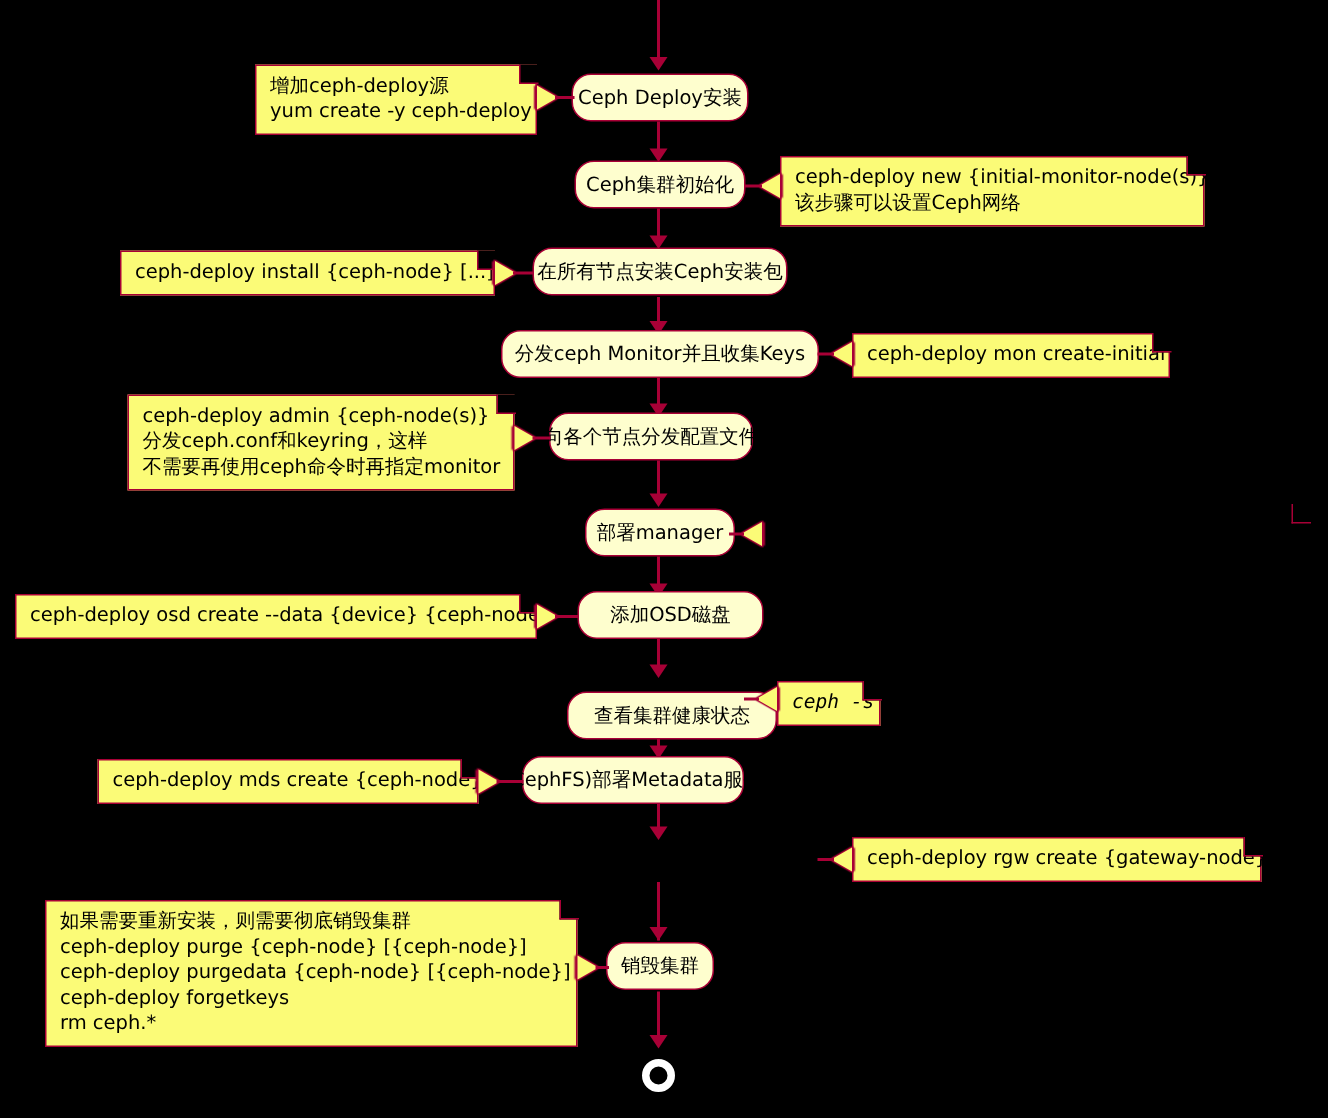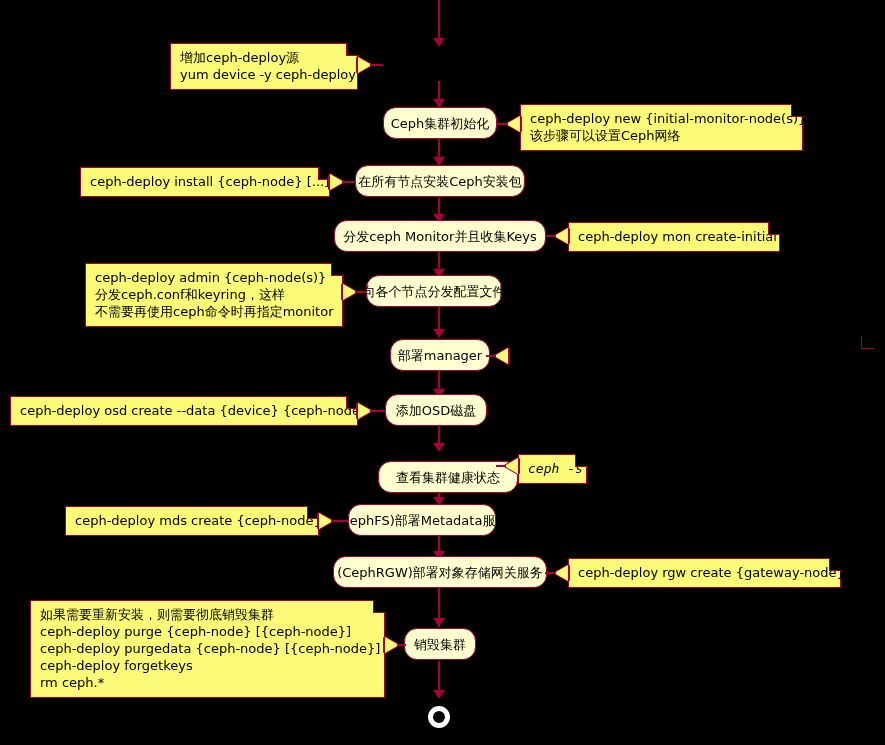--- a/index.html
+++ b/index.html
@@ -133,45 +133,45 @@
 
   <div class="vline" style="left:438px; top:536px; height:21px;"></div>
   <div class="arrowhead" style="left:433px; top:551px;"></div>
 
   <div class="vline" style="left:438px; top:588px; height:39px;"></div>
   <div class="arrowhead" style="left:433px; top:618px;"></div>
 
   <div class="vline" style="left:438px; top:661px; height:36px;"></div>
   <div class="arrowhead" style="left:433px; top:690px;"></div>
 
+  <div class="node" style="left:381px; top:49px; width:118px;">Ceph Deploy安装</div>
 
   <div class="node" style="left:383px; top:107px; width:114px;">Ceph集群初始化</div>
 
   <div class="node" style="left:355px; top:165px; width:170px;">在所有节点安装Ceph安装包</div>
 
   <div class="node" style="left:334px; top:220px; width:212px;">分发ceph Monitor并且收集Keys</div>
 
   <div class="node" style="left:366px; top:275px; width:136px;">向各个节点分发配置文件</div>
 
   <div class="node" style="left:390px; top:339px; width:100px;">部署manager</div>
 
-  <div class="node" style="left:385px; top:394px; width:102px;">添加OSD磁盘</div>
+  <div class="node" style="left:385px; top:394px; width:124px;">添加OSD磁盘</div>
 
   <div class="node" style="left:378px; top:461px; width:140px;">查看集群健康状态</div>
 
   <div class="node" style="left:348px; top:504px; width:148px;">(CephFS)部署Metadata服务</div>
 
-  <div class="node" style="left:333px; top:556px; width:214px;">(CephRGW)部署对象存储网关服务</div>
 
   <div class="node" style="left:404px; top:628px; width:72px;">销毁集群</div>
 
   <div class="end-marker" style="left:428px; top:706px;"></div>
 
   <div class="note" style="left:170px; top:43px; width:188px;">增加ceph-deploy源
-yum device -y ceph-deploy</div>
+yum create -y ceph-deploy</div>
   <div class="fold" style="position:absolute; left:346px; top:43px; width:12px; height:12px; background:#000000; border-left:1.5px solid #A80036; border-bottom:1.5px solid #A80036;"></div>
   <div class="tail tail-right" style="left:358px; top:57px;"></div>
   <div class="stub" style="left:370px; top:64px; width:13px;"></div>
 
   <div class="note" style="left:520px; top:104px; width:283px;">ceph-deploy new {initial-monitor-node(s)}
 该步骤可以设置Ceph网络</div>
   <div class="fold" style="position:absolute; left:791px; top:104px; width:12px; height:12px; background:#000000; border-left:1.5px solid #A80036; border-bottom:1.5px solid #A80036;"></div>
   <div class="tail tail-left" style="left:506px; top:116px;"></div>
   <div class="stub" style="left:496px; top:123px; width:12px;"></div>
 

